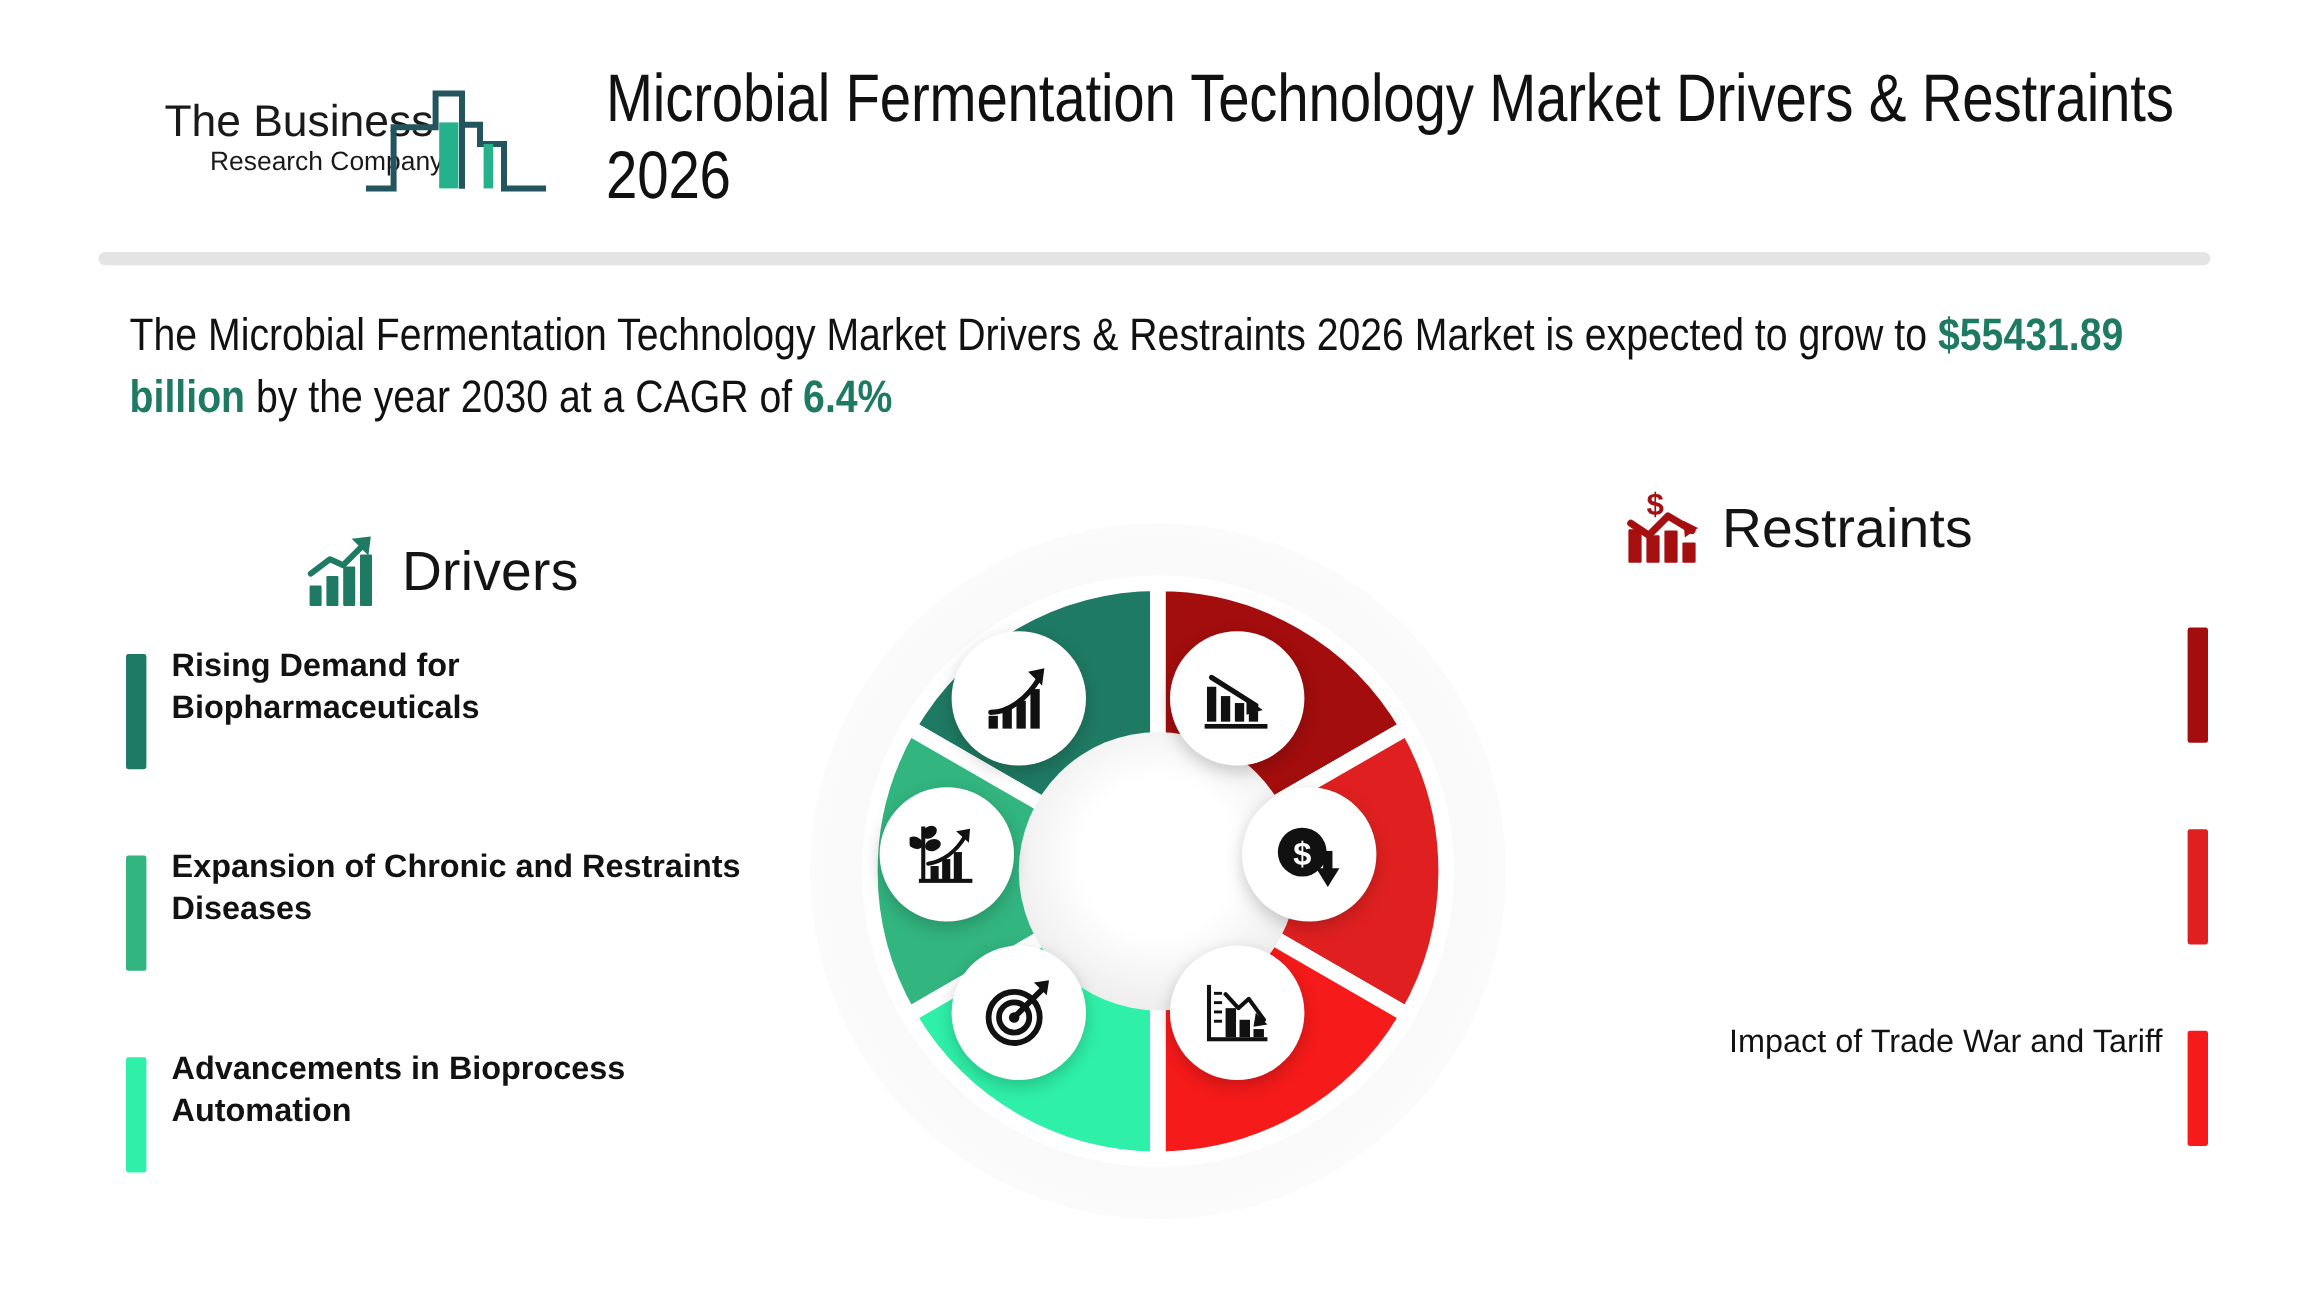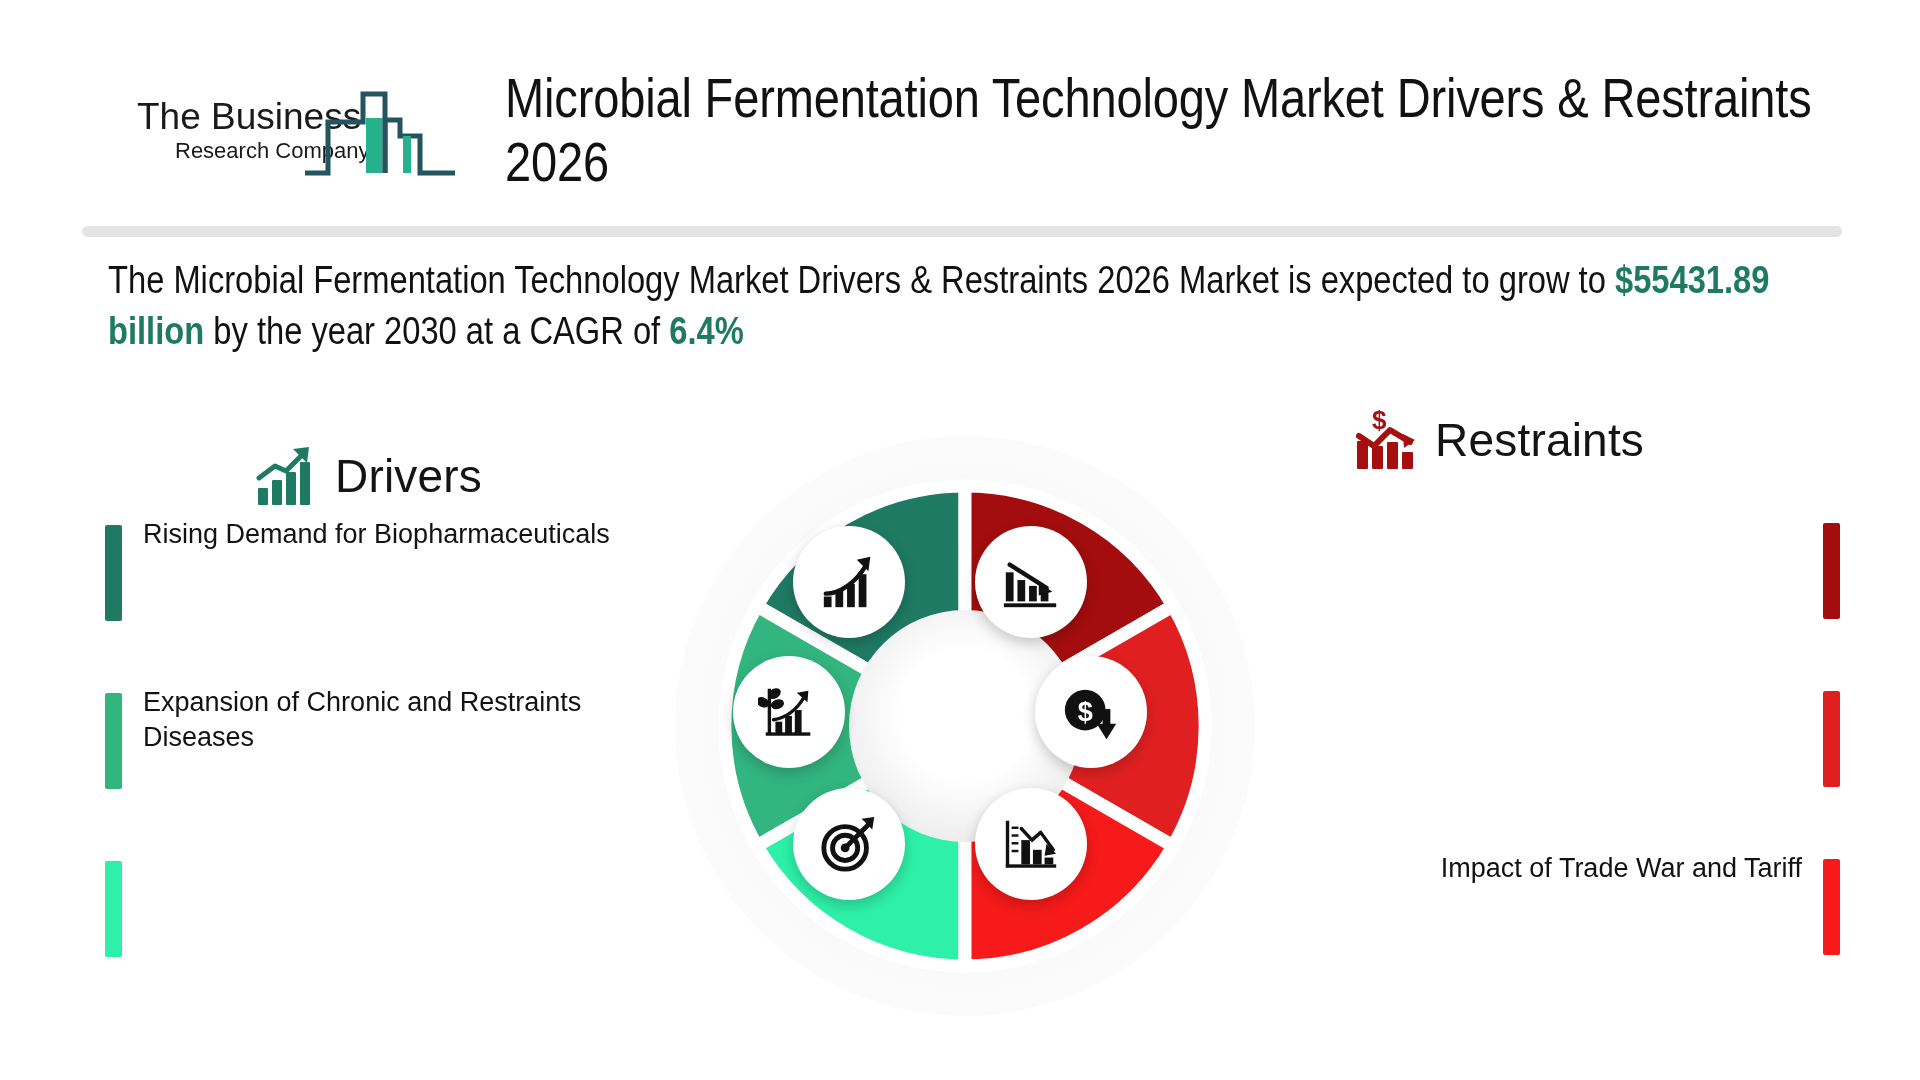--- a/index.html
+++ b/index.html
@@ -12,21 +12,21 @@
   #page {
     position:relative;
     width:1920px; height:1080px;
     background:#ffffff;
   }
 
   
   #header {
     position:absolute;
     left:0; top:0;
-    width:1716px; height:210px;margin-top:16px;
+    width:1716px; height:210px;
   }
   #logo-block {
     position:absolute;
     left:135px; top:58px;
     width:330px; height:110px;
   }
   #logo-svg { display:block; }
 
   #title-block {
     position:absolute;
@@ -88,22 +88,23 @@
     font-size:46px;
     color:#141414;
     font-weight:400;
     letter-spacing:0.2px;
     white-space:nowrap;
   }
 
   
   #drivers-list {
     position:absolute;
-    left:105px; top:517px;
+    left:105px; top:537px;
     width:600px;
+    font-weight:bold;
   }
   #restraints-list {
     position:absolute;
     left:1240px; top:515px;
     width:600px;
   }
   .item {
     position:relative;
     height:168px;
   }
@@ -210,20 +211,21 @@
     <div class="item">
       <div class="bar" style="background:#1f7a63"></div>
       <div class="txt">Rising Demand for Biopharmaceuticals</div>
     </div>
     <div class="item">
       <div class="bar" style="background:#32b57f"></div>
       <div class="txt">Expansion of Chronic and Restraints Diseases</div>
     </div>
     <div class="item">
       <div class="bar" style="background:#2ef0a8"></div>
+      <div class="txt">Advancements in Bioprocess Automation</div>
     </div>
   </div>
 
   <div id="restraints-list">
     <div class="item">
       <div class="bar" style="background:#a30d0d"></div>
     </div>
     <div class="item">
       <div class="bar" style="background:#e02020"></div>
     </div>

